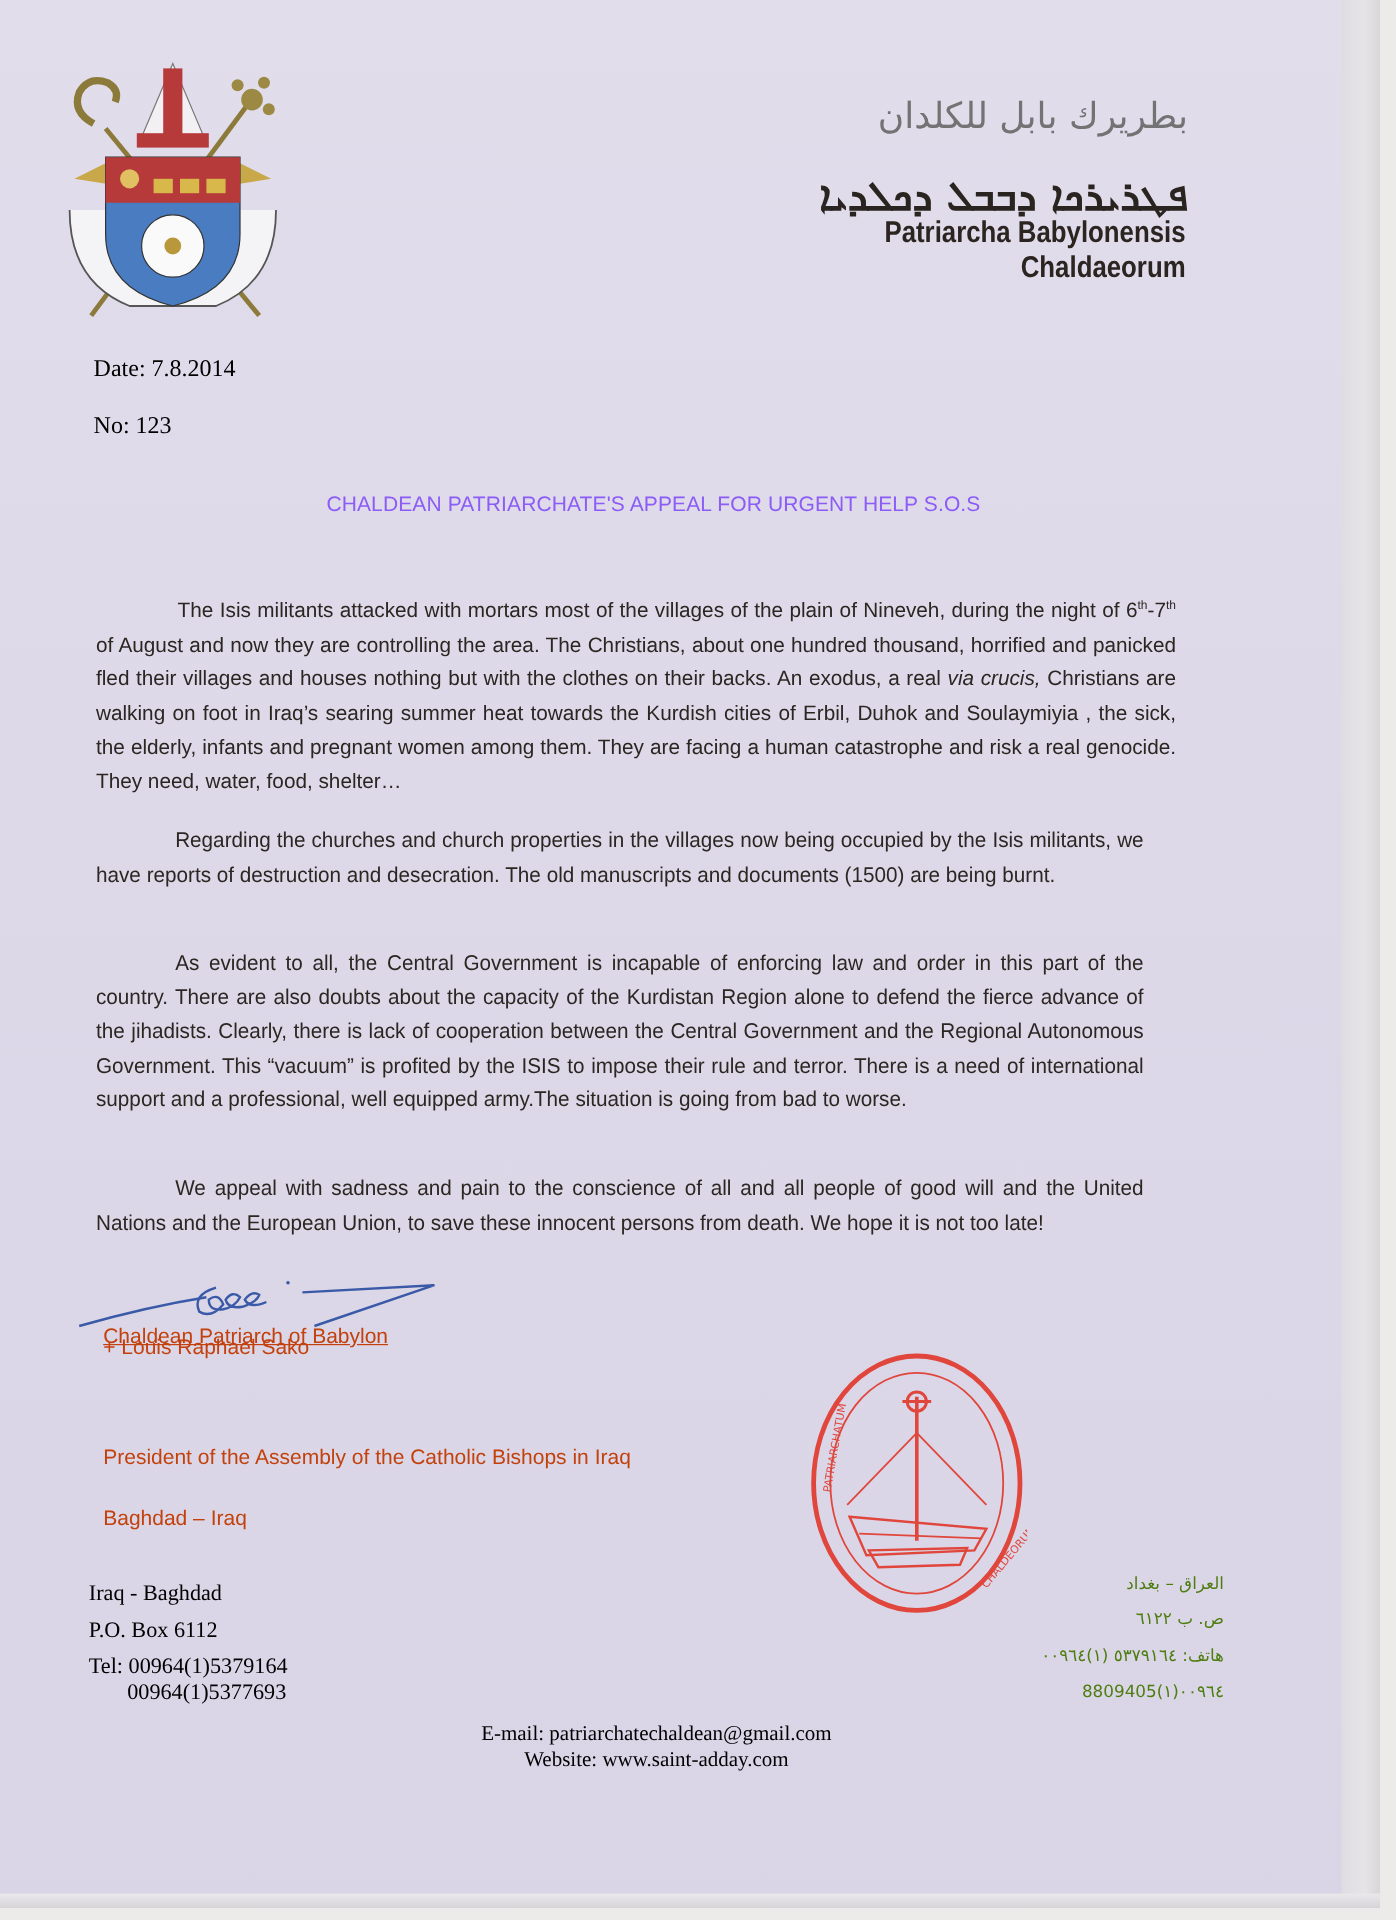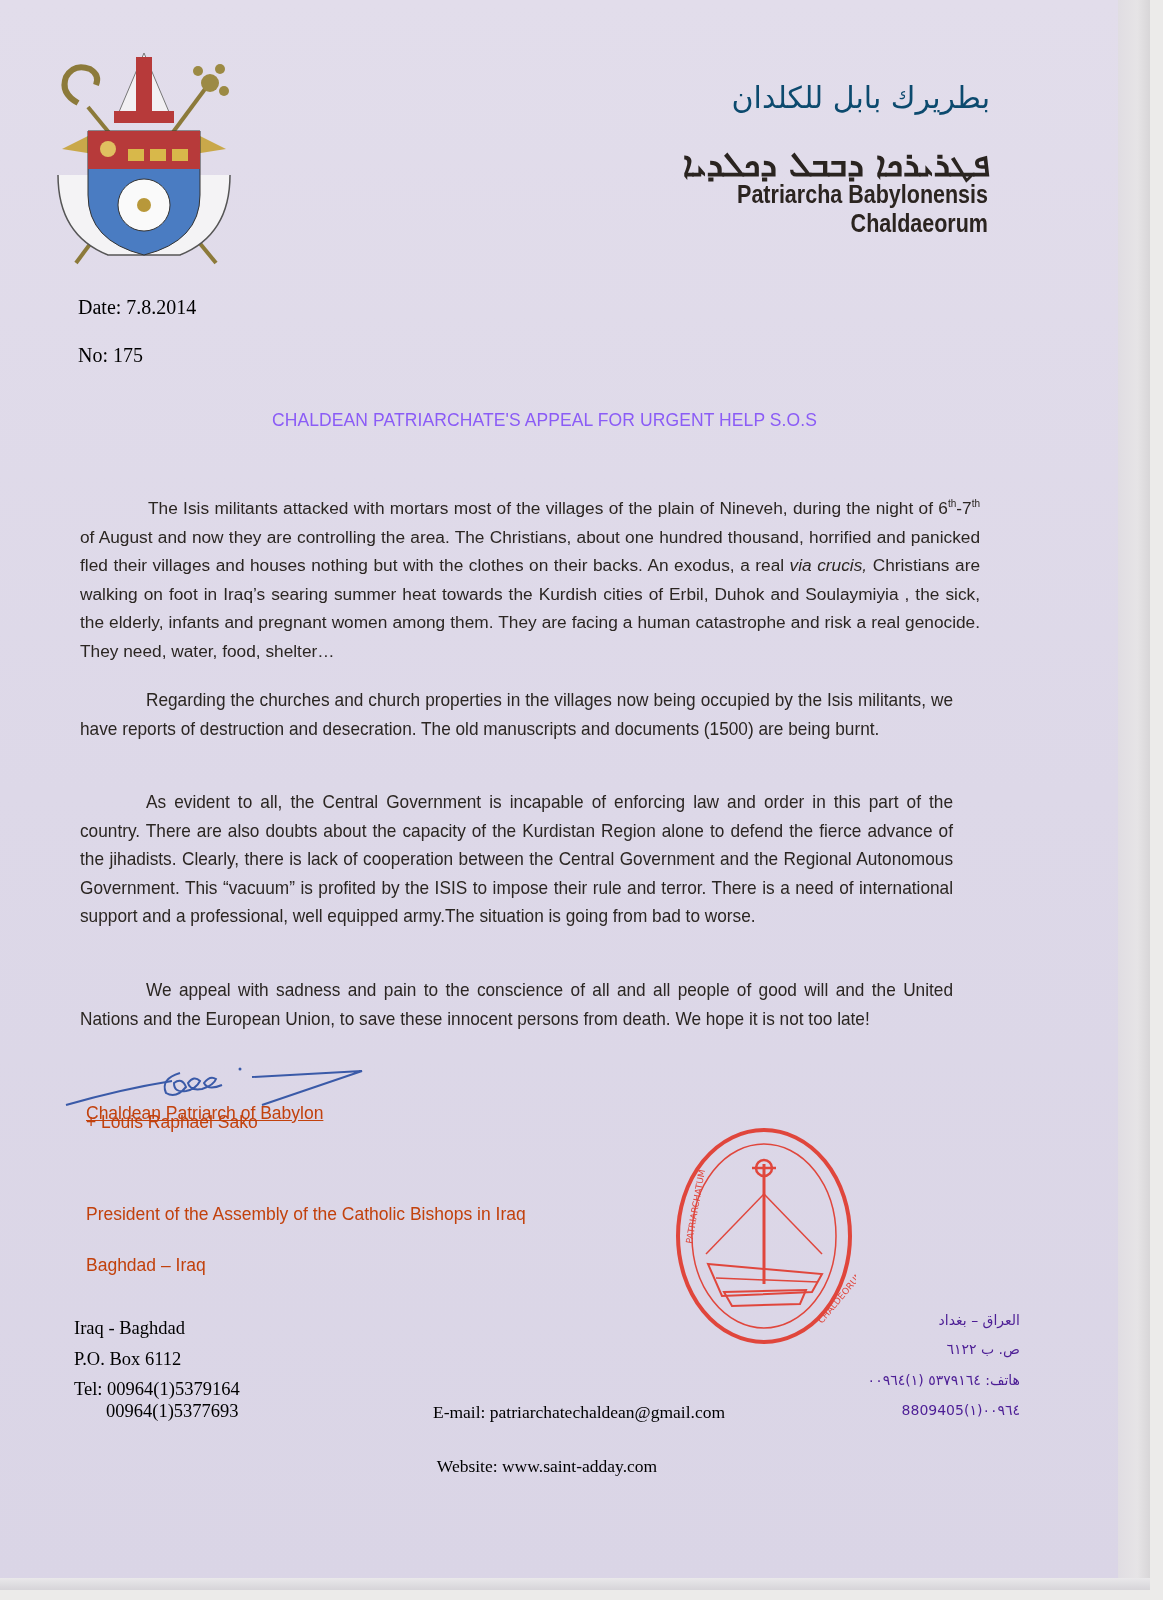--- a/index.html
+++ b/index.html
@@ -18,21 +18,21 @@
     }
     .paper-edge-bottom {
       position: absolute; left: 0; top: 1578px; width: 1150px; height: 12px;
       background: linear-gradient(180deg, #e9e8ea, #d6d4d8);
     }
     .abs { position: absolute; margin: 0; color: #c2410c; }
 
     
     .arabic-title {
       left: 620px; top: 80px; width: 370px; text-align: right; direction: rtl;
-      font-family: "DejaVu Sans", sans-serif; font-size: 30px; color: #0c4a6e; letter-spacing: 3px;
+      font-family: "DejaVu Sans", sans-serif; font-size: 30px; color: #737373; letter-spacing: 3px;
     }
     .syriac-title {
       left: 570px; top: 124px; width: 420px; text-align: right;
       font-family: "DejaVu Sans", sans-serif; font-size: 34px; font-weight: bold; color: #2a2420; margin-top: 20px;
     }
     .latin-title {
       left: 570px; top: 180px; width: 418px; text-align: right;
       font-family: "Liberation Sans Narrow", "Liberation Sans", sans-serif; font-weight: bold;
       font-size: 25px; color: #2b2420; transform: scaleX(0.86); transform-origin: right center;
     }
@@ -66,29 +66,29 @@
     .seal { position: absolute; left: 672px; top: 1124px; width: 184px; height: 224px; }
 
     .addr { left: 74px; font-size: 18.5px; }
     .addr-1 { top: 1318px; }
     .addr-2 { top: 1349px; }
     .addr-3 { top: 1379px; text-align: center; }
     .addr-4 { top: 1401px; left: 106px; }
 
     .ar-addr {
       left: 800px; width: 220px; text-align: right; direction: rtl;
-      font-family: "DejaVu Sans", sans-serif; font-size: 14px; color: #4c1d95;
+      font-family: "DejaVu Sans", sans-serif; font-size: 14px; color: #4d7c0f;
     }
     .ar-1 { top: 1312px; }
     .ar-2 { top: 1341px; }
     .ar-3 { top: 1372px; }
     .ar-4 { top: 1402px; }
 
     .contact { left: 0; width: 1094px; text-align: center; font-size: 17.5px; }
-    .contact-1 { top: 1402px; padding-left: 32px; }
+    .contact-1 { top: 1434px; }
     .contact-2 { top: 1456px; }
 
     .crest { position: absolute; left: 48px; top: 45px; width: 192px; height: 232px; }
   </style>
 </head>
 <body>
 
 <div class="paper"></div>
 <div class="paper-edge-right"></div>
 <div class="paper-edge-bottom"></div>
@@ -125,21 +125,21 @@
   <circle cx="60" cy="104" r="8" fill="#e0c060"></circle>
   <circle cx="96" cy="160" r="26" fill="#fafafa" stroke="#333" stroke-width="1"></circle>
   <circle cx="96" cy="160" r="7" fill="#b8983a"></circle>
 </svg>
 
 <p class="abs arabic-title">بطريرك بابل للكلدان</p>
 <p class="abs syriac-title">ܦܛܪܝܪܟܐ ܕܒܒܠ ܕܟܠܕܝܐ</p>
 <p class="abs latin-title">Patriarcha Babylonensis Chaldaeorum</p>
 
 <p class="abs serif date-line">Date: 7.8.2014</p>
-<p class="abs serif no-line">No: 175</p>
+<p class="abs serif no-line">No: 123</p>
 
 <p class="abs doc-heading">CHALDEAN PATRIARCHATE'S APPEAL FOR URGENT HELP S.O.S</p>
 
 <p class="para p1"><span>The Isis militants attacked with mortars most of the villages of the plain of  Nineveh, during the night of 6</span><sup>th</sup><span>-7</span><sup>th</sup><span> of August and now they are controlling the area. The Christians, about one hundred thousand, horrified and panicked fled their villages and houses nothing but with the clothes on their backs. An exodus, a real </span><em>via crucis,</em><span> Christians are walking on foot in Iraq’s searing summer heat towards the Kurdish cities of Erbil, Duhok and Soulaymiyia , the sick, the elderly, infants and pregnant women among them. They are facing a human catastrophe and risk a real genocide. They need, water, food, shelter…</span></p>
 <p class="para condensed p2">Regarding the churches and church properties in the villages now being occupied by the Isis militants, we have reports of destruction and desecration. The old manuscripts and documents (1500) are being burnt.</p>
 <p class="para condensed p3">As evident to all, the Central Government is incapable of enforcing law and order in this part of the country. There are also doubts about the capacity of the Kurdistan Region alone to defend the fierce advance of the jihadists. Clearly, there is lack of cooperation between the Central Government and the Regional Autonomous Government. This “vacuum” is profited by the ISIS to impose their rule and terror. There is a need of international support and a professional, well equipped army.The situation is going from bad to worse.</p>
 <p class="para condensed p4">We appeal with sadness and pain to the conscience of all and all people of good will and the United Nations and the European Union, to save these innocent persons from death. We hope it is not too late!</p>
 
 <svg class="signature" viewBox="0 0 310 60">
   <path d="M4 50 Q60 34 110 26" fill="none" stroke="#3a5aa8" stroke-width="2"></path>

